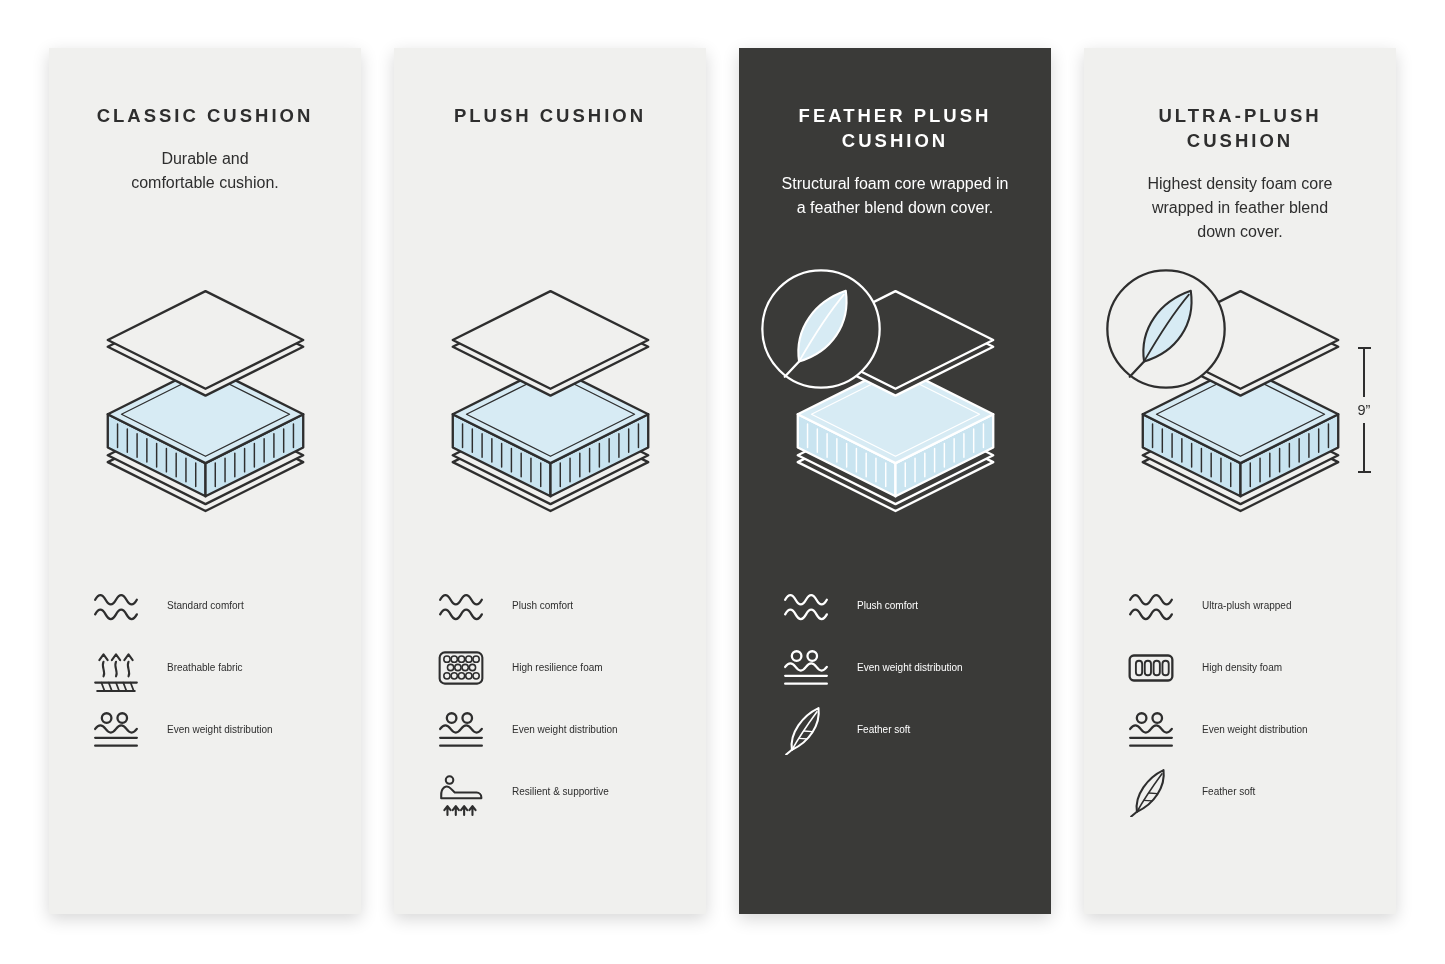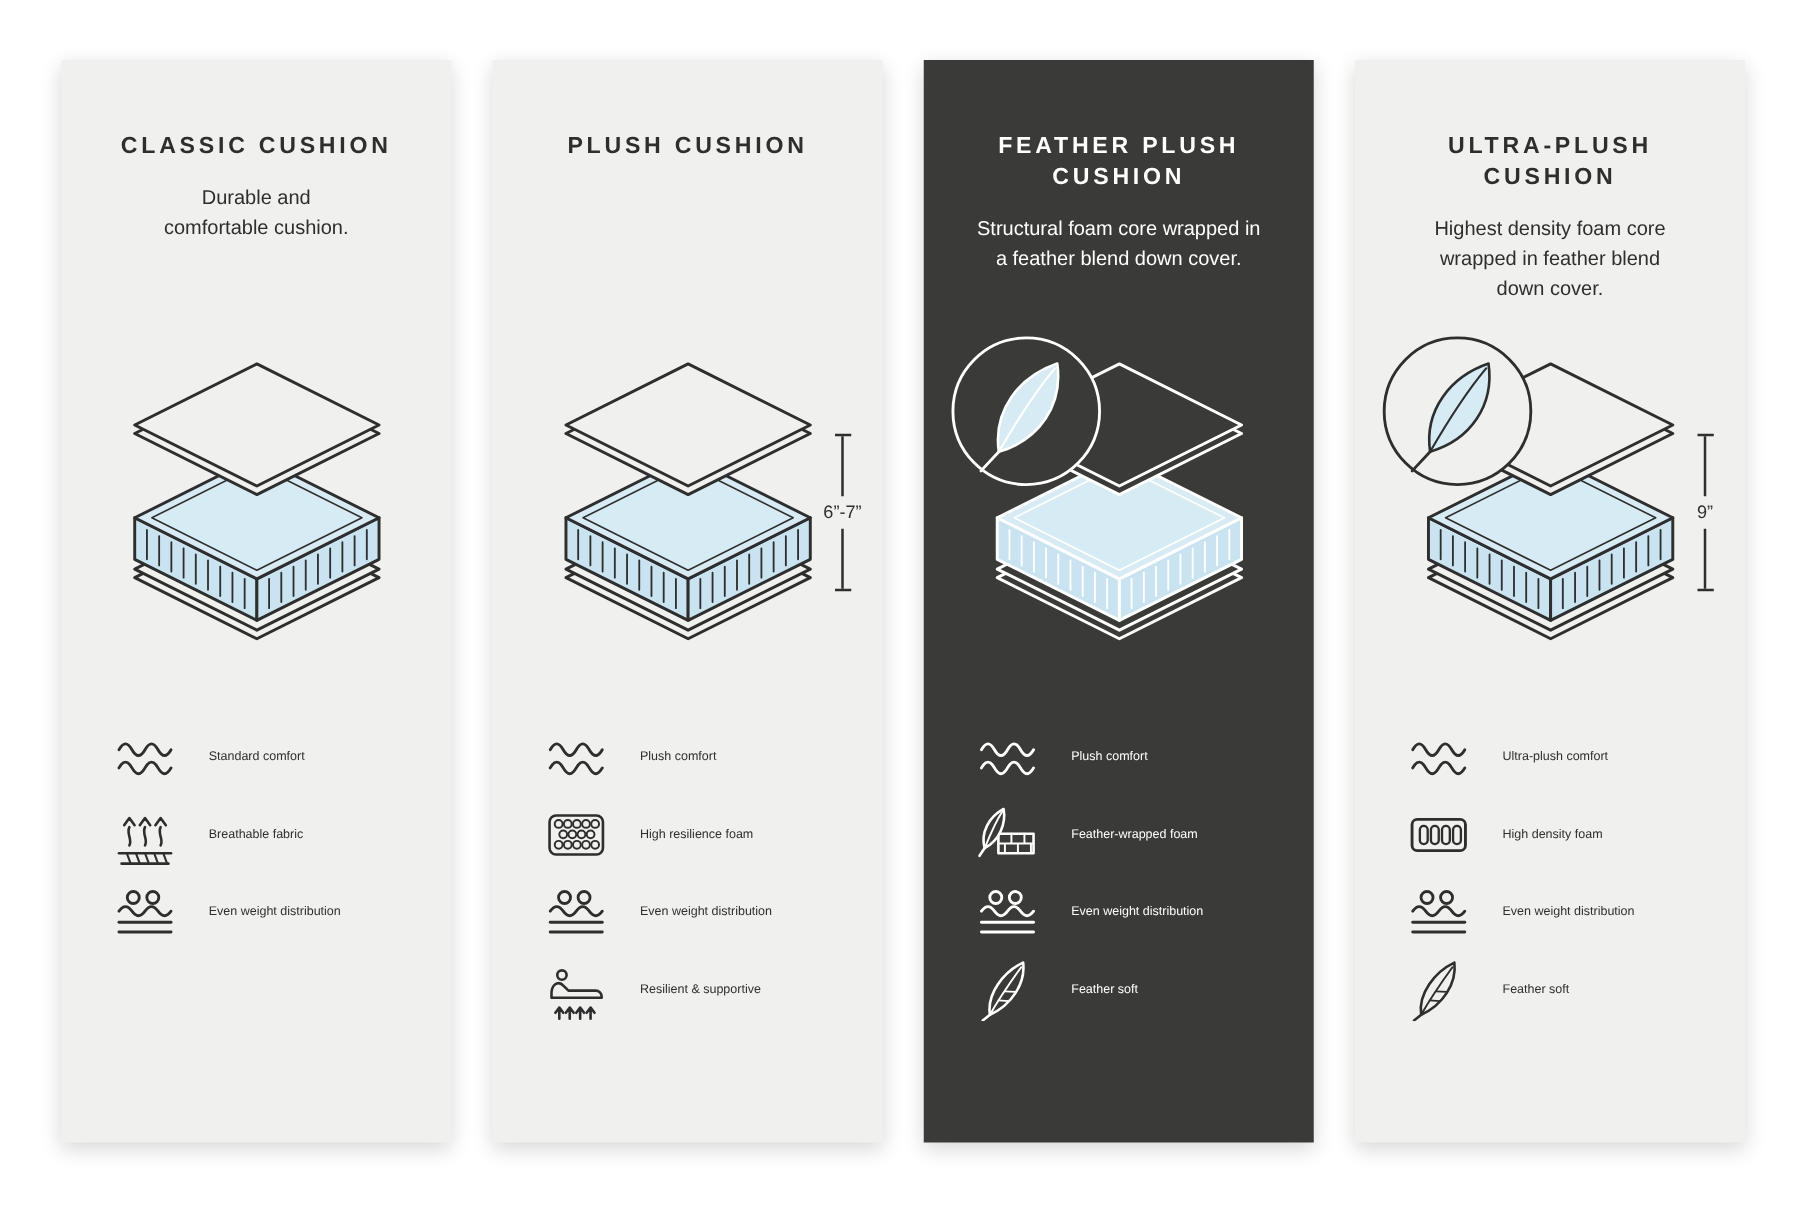--- a/index.html
+++ b/index.html
@@ -230,27 +230,20 @@
   </section>
 
   <section class="card">
     <header class="card-header">
       <h2 class="card-title">PLUSH CUSHION</h2>
     </header>
     <div class="illustration">
       <svg class="cushion-svg">
           <use href="#i-cushion"></use>
         </svg>
-      <div class="dimension">
-        <span class="dim-cap"></span>
-        <span class="dim-line"></span>
-        <span class="dim-label">6”-7”</span>
-        <span class="dim-line"></span>
-        <span class="dim-cap"></span>
-      </div>
     </div>
     <ul class="features">
       <li class="feature">
         <span class="feature-icon">
             <svg>
               <use href="#i-wave"></use>
             </svg>
           </span>
         <span class="feature-label">Plush comfort</span>
       </li>
@@ -297,28 +290,20 @@
         </svg>
     </div>
     <ul class="features">
       <li class="feature">
         <span class="feature-icon">
             <svg>
               <use href="#i-wave"></use>
             </svg>
           </span>
         <span class="feature-label">Plush comfort</span>
-      </li>
-      <li class="feature">
-        <span class="feature-icon">
-            <svg>
-              <use href="#i-featherfoam"></use>
-            </svg>
-          </span>
-        <span class="feature-label">Feather-wrapped foam</span>
       </li>
       <li class="feature">
         <span class="feature-icon">
             <svg>
               <use href="#i-weight"></use>
             </svg>
           </span>
         <span class="feature-label">Even weight distribution</span>
       </li>
       <li class="feature">
@@ -355,21 +340,21 @@
         <span class="dim-cap"></span>
       </div>
     </div>
     <ul class="features">
       <li class="feature">
         <span class="feature-icon">
             <svg>
               <use href="#i-wave"></use>
             </svg>
           </span>
-        <span class="feature-label">Ultra-plush comfort</span>
+        <span class="feature-label">Ultra-plush wrapped</span>
       </li>
       <li class="feature">
         <span class="feature-icon">
             <svg>
               <use href="#i-density"></use>
             </svg>
           </span>
         <span class="feature-label">High density foam</span>
       </li>
       <li class="feature">

